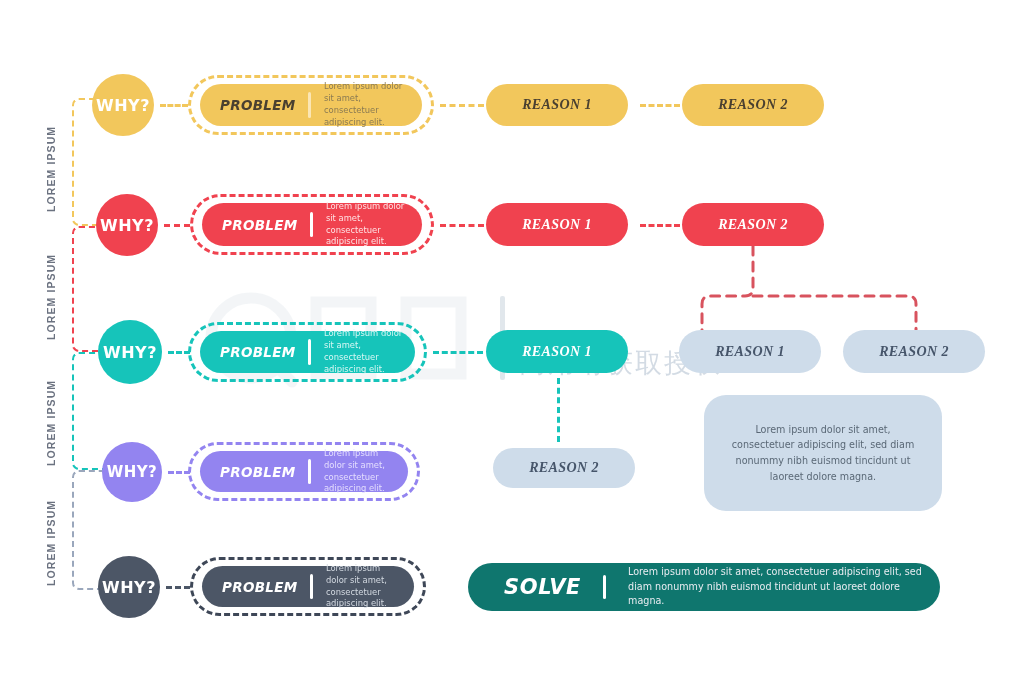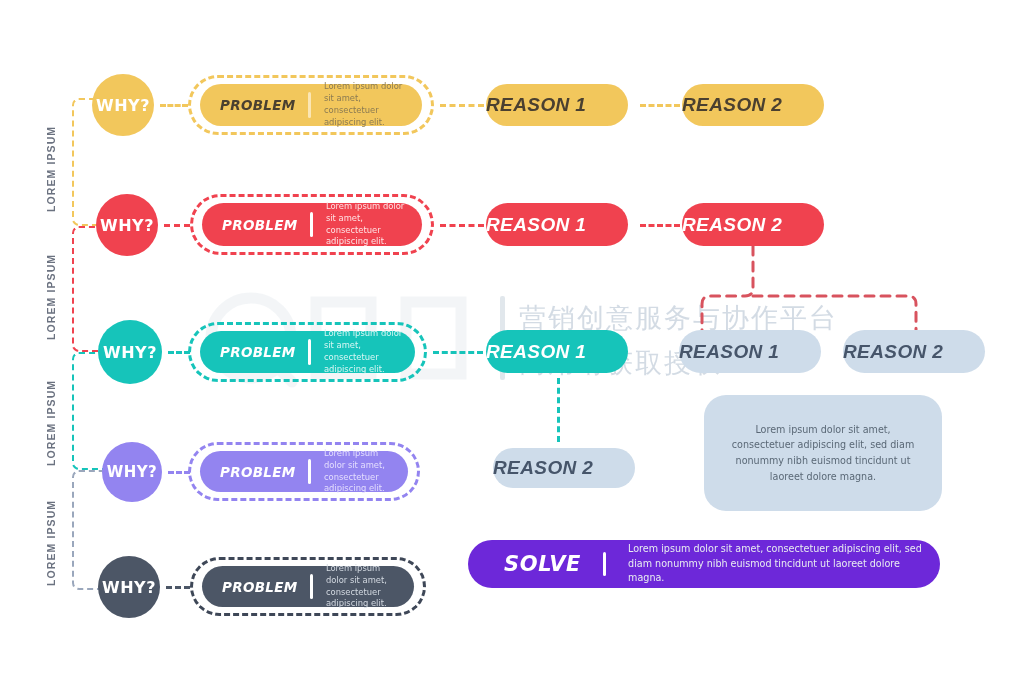--- a/index.html
+++ b/index.html
@@ -132,24 +132,25 @@
     line-height: 1.42;
     padding-right: 10px;
   }
 
   
   .reason {
     position: absolute;
     border-radius: 999px;
     display: flex;
     align-items: center;
-    font-family: Liberation Sans, sans-serif;
+    justify-content: center;
+    font-family: Liberation Serif, serif;
     font-weight: 700;
     font-style: italic;
-    font-size: 19px;
+    font-size: 14px;
     letter-spacing: 0.4px;
     z-index: 5;
   }
 
   
   .note {
     position: absolute;
     border-radius: 22px;
     display: flex;
     align-items: center;
@@ -224,21 +225,20 @@
   <div class="wm-layer">
     <svg class="wm-logo" viewBox="0 0 290 100">
       <g fill="none" stroke="#d9e1e8" stroke-width="11">
         <circle cx="55" cy="50" r="40"></circle>
         <path d="M120 14 H175 V86 H120 Z"></path>
         <path d="M210 14 H265 V86 H210 Z"></path>
       </g>
       <path d="M70 68 L96 94" stroke="#d9e1e8" stroke-width="11" fill="none" stroke-linecap="round"></path>
     </svg>
     <div class="wm-bar"></div>
-    <div class="wm-cn top">营销创意服务与协作平台</div>
     <div class="wm-cn bot">商用请获取授权</div>
   </div>
 
   <div class="bracket" style="left:72px; top:98px;  width:34px; height:128px; border-color:#F2C75C;"></div>
   <div class="bracket" style="left:72px; top:226px; width:34px; height:126px; border-color:#F0424F;"></div>
   <div class="bracket" style="left:72px; top:352px; width:34px; height:118px; border-color:#16C4BA;"></div>
   <div class="bracket" style="left:72px; top:470px; width:34px; height:120px; border-color:#9AA7BC;"></div>
 
   <div class="rail-label" style="left:45px; top:108px; height:104px;">LOREM IPSUM</div>
   <div class="rail-label" style="left:45px; top:236px; height:104px;">LOREM IPSUM</div>
@@ -360,19 +360,19 @@
 
   <div class="prob-wrap" style="left:202px; top:566px; width:212px; height:41px;">
     <div class="prob-outline" style="border-color:#3E4757;"></div>
     <div class="prob" style="background:#4C5666;">
       <span class="prob-title" style="color:#FFFFFF;">PROBLEM</span>
       <span class="prob-div" style="background:#FFFFFF;"></span>
       <span class="prob-body" style="color:#D4DAE2;">Lorem ipsum dolor sit amet, consectetuer adipiscing elit.</span>
     </div>
   </div>
 
-  <div class="solve" style="left:468px; top:540px; width:472px; height:48px; background:#6d28d9;">
+  <div class="solve" style="left:468px; top:563px; width:472px; height:48px; background:#0f766e;">
     <span class="solve-title">SOLVE</span>
     <span class="solve-div"></span>
     <span class="solve-body">Lorem ipsum dolor sit amet, consectetuer adipiscing elit, sed diam nonummy nibh euismod tincidunt ut laoreet dolore magna.</span>
   </div>
 
 </div>
 
 </body></html>

